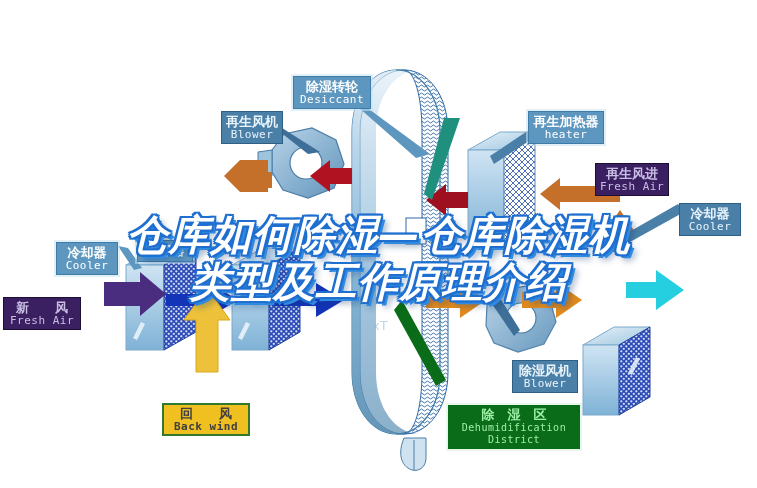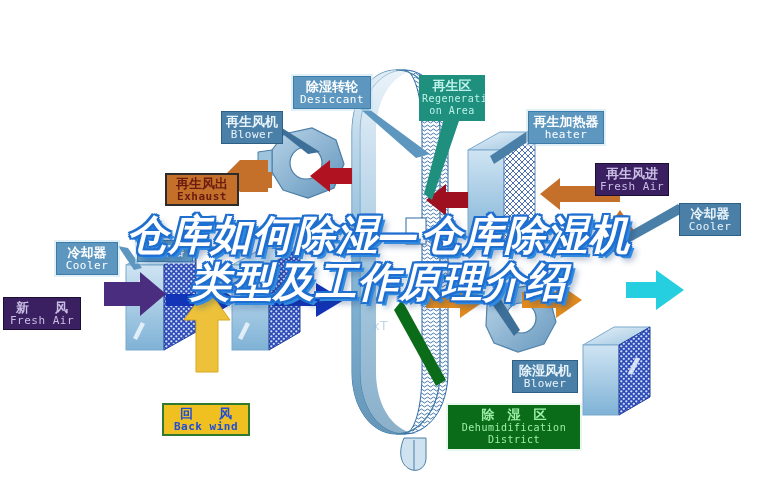--- a/index.html
+++ b/index.html
@@ -16,21 +16,21 @@
 
   .lbl-blue{background:#5d97c0;color:#ffffff;border:1px solid #3d7ba8;
             box-shadow:0 0 0 2px rgba(200,225,240,.55);}
   .lbl-blue2{background:#4a7fa8;color:#eaf4fb;border:1px solid #2e5f85;}
   .lbl-orange{background:#c4702a;color:#6a1b10;border:2px solid #2b2b2b;}
   .lbl-purple{background:#3a2060;color:#c9bde4;border:1px solid #1d0f33;}
   .lbl-teal{background:#1f8f7e;color:#bdf2ea;border:none;}
   .lbl-green{background:#0a6b18;color:#9ef0a8;border:none;
              box-shadow:0 0 0 2px rgba(200,240,210,.45);}
   .lbl-cyan{background:#25cfe0;color:#0d2a6b;border:1px solid #0d8fa0;}
-  .lbl-gold{background:#f0c020;color:#1d4ed8;border:2px solid #2f7a2f;}
+  .lbl-gold{background:#f0c020;color:#404040;border:2px solid #2f7a2f;}
 
   
   #title{position:absolute;left:0;right:0;top:212px;z-index:90;text-align:center;
          font-family:"DejaVu Sans",sans-serif;font-weight:bold;font-style:italic;
          font-size:41px;line-height:47px;color:#ffffff;letter-spacing:1px;
          text-shadow:
             2px 0 0 #1f6fd0, -2px 0 0 #1f6fd0, 0 2px 0 #1f6fd0, 0 -2px 0 #1f6fd0,
             2px 2px 0 #1f6fd0, -2px 2px 0 #1f6fd0, 2px -2px 0 #1f6fd0, -2px -2px 0 #1f6fd0,
             4px 4px 0 #2f8ae0, 6px 6px 6px rgba(10,50,110,.45);}
   #title div{display:block;}
@@ -220,34 +220,26 @@
   <div class="lbl lbl-blue" style="left:293px;top:53px;width:78px;padding:3px 4px;">
     <span class="cn">除湿转轮</span>
     <span class="en">Desiccant</span>
   </div>
 
   <div class="lbl lbl-blue2" style="left:221px;top:88px;width:62px;padding:3px 4px;">
     <span class="cn">再生风机</span>
     <span class="en">Blower</span>
   </div>
 
-  <div class="lbl lbl-teal" style="left:419px;top:52px;width:66px;padding:4px 3px;">
-    <span class="cn">再生区</span>
-    <span class="en" style="white-space:normal;font-size:10px;line-height:12px;">Regenerati on Area</span>
-  </div>
 
   <div class="lbl lbl-blue" style="left:528px;top:88px;width:76px;padding:3px 4px;">
     <span class="cn">再生加热器</span>
     <span class="en">heater</span>
   </div>
 
-  <div class="lbl lbl-orange" style="left:165px;top:150px;width:74px;padding:2px 4px;">
-    <span class="cn">再生风出</span>
-    <span class="en" style="font-weight:bold;">Exhaust</span>
-  </div>
 
   <div class="lbl lbl-purple" style="left:595px;top:140px;width:74px;padding:3px 4px;">
     <span class="cn">再生风进</span>
     <span class="en">Fresh Air</span>
   </div>
 
   <div class="lbl lbl-blue2" style="left:679px;top:180px;width:62px;padding:3px 4px;">
     <span class="cn">冷却器</span>
     <span class="en">Cooler</span>
   </div>

